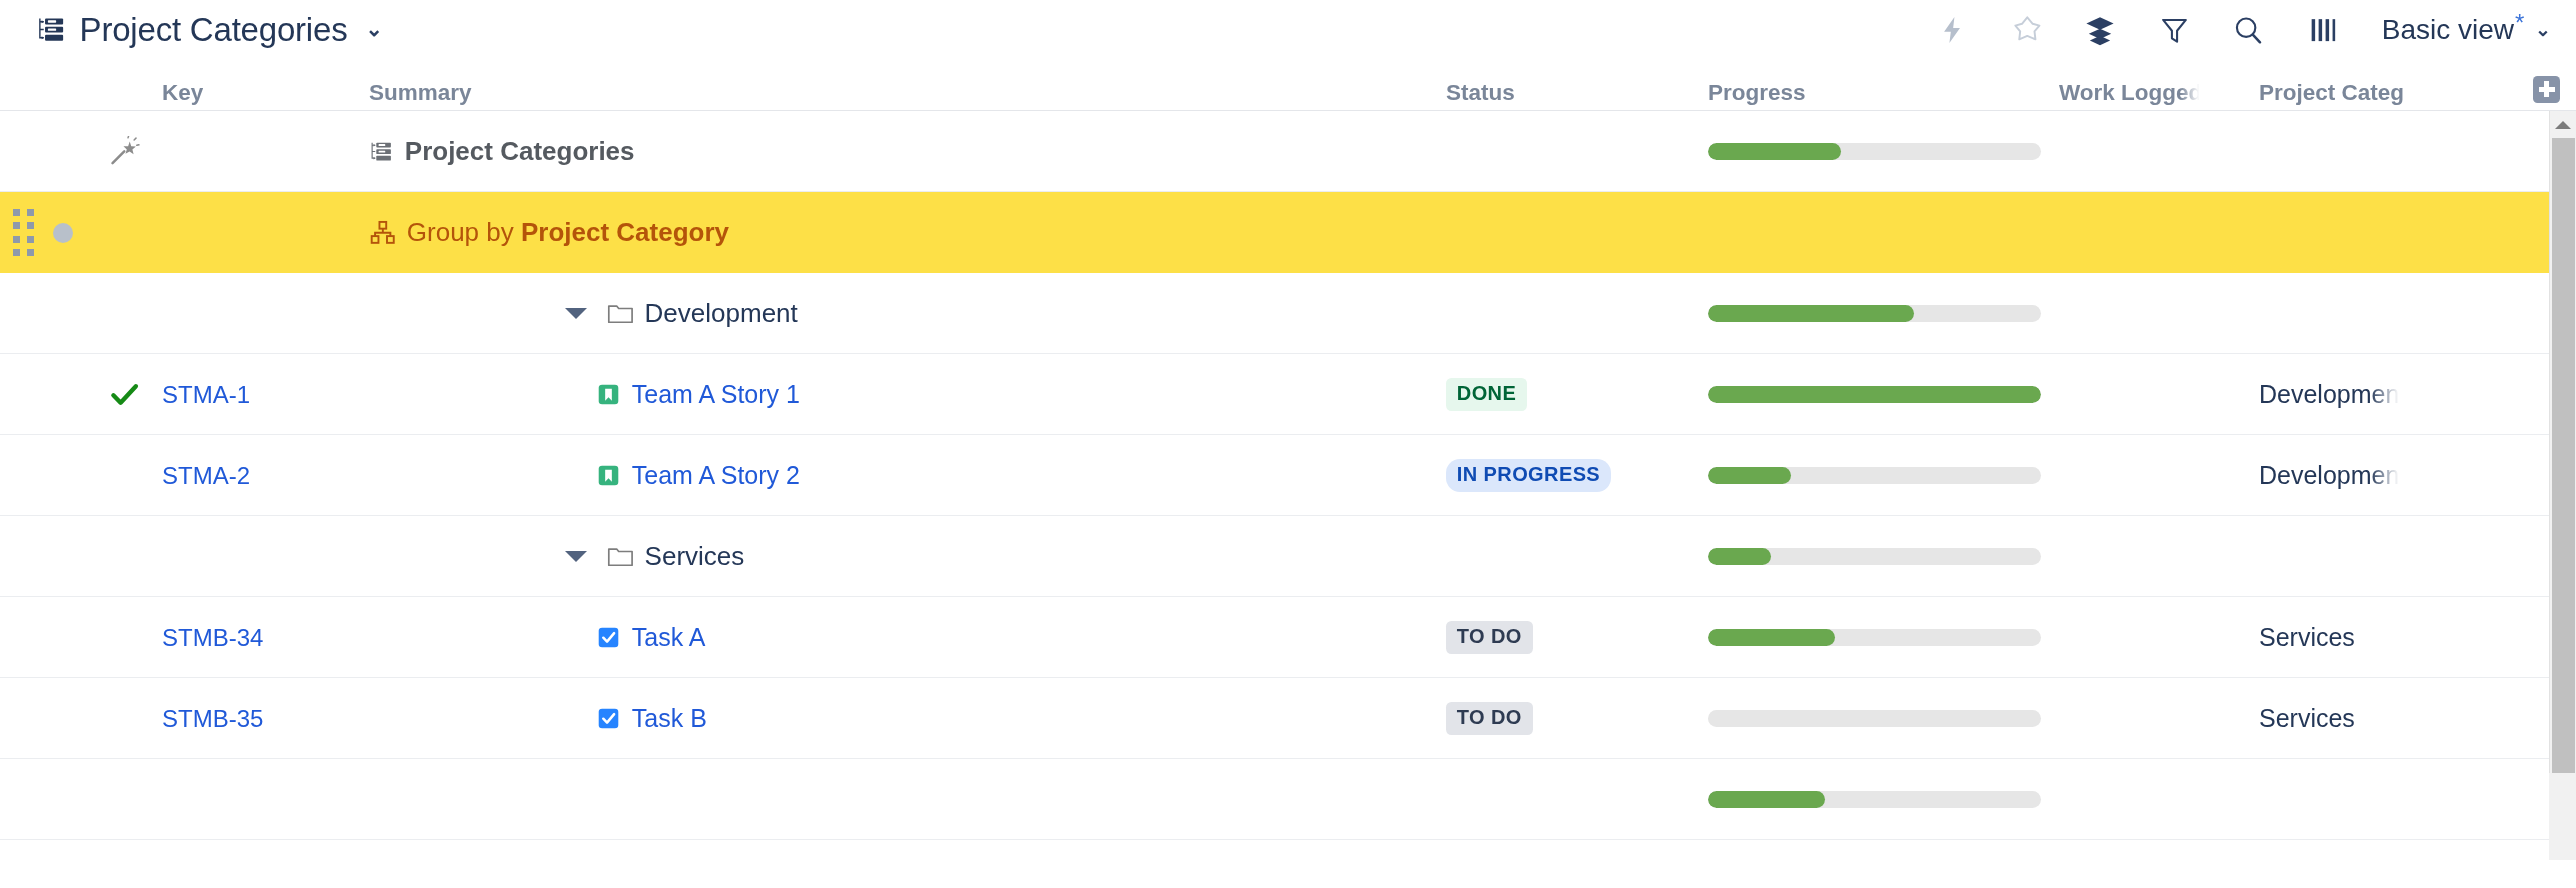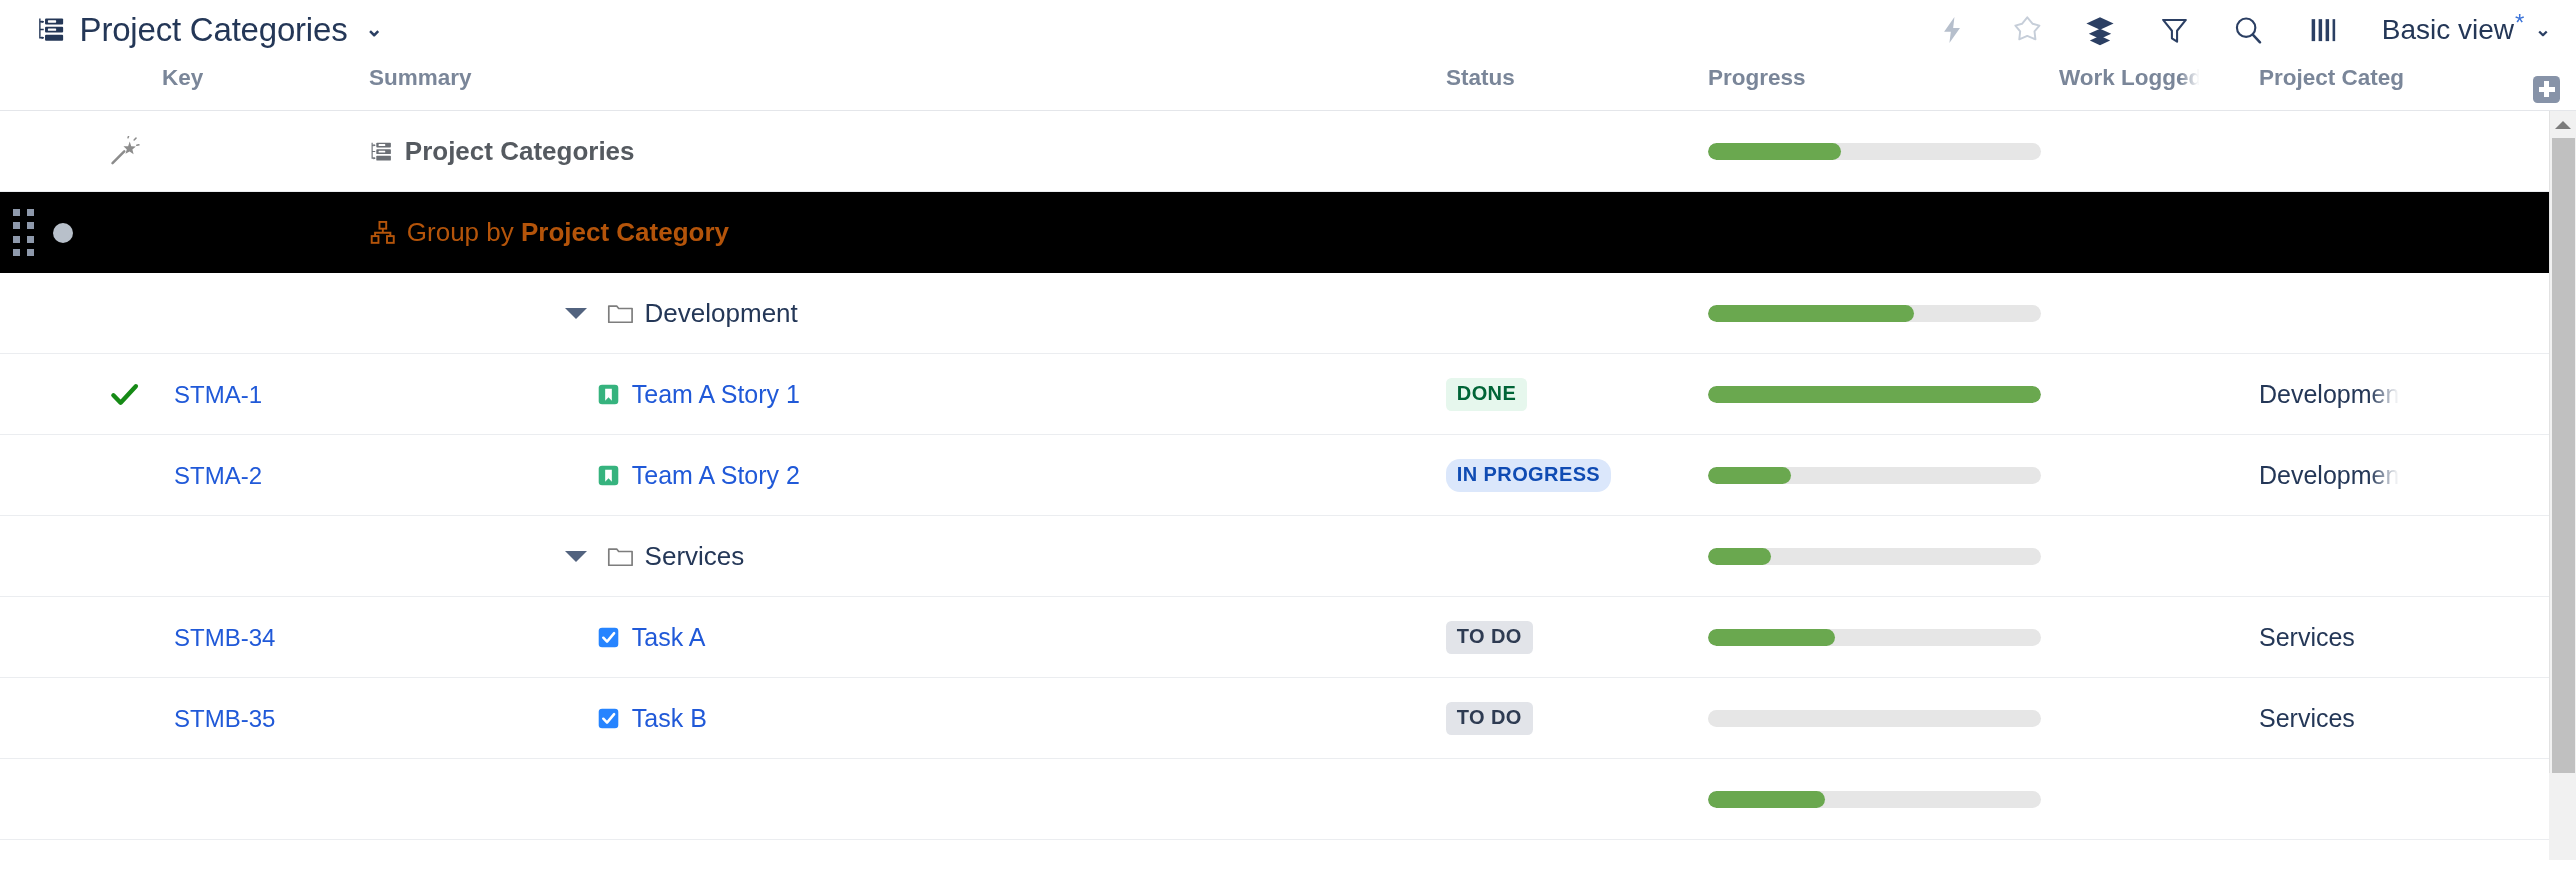--- a/index.html
+++ b/index.html
@@ -79,21 +79,21 @@
 
   
   .colhead {
     position: relative;
     height: 52px;
     border-bottom: 1.8px solid #e4e6ea;
     background: #ffffff;
   }
   .colhead .ch {
     position: absolute;
-    bottom: 19px;
+    bottom: 4px;
     font-size: 22.5px;
     font-weight: 700;
     color: #7a8699;
     white-space: nowrap;
     overflow: hidden;
   }
   .ch-fade::after {
     content: "";
     position: absolute;
     right: 0; top: 0; bottom: 0;
@@ -124,36 +124,36 @@
     height: 749px;
     width: 2576px;
     overflow: hidden;
   }
   .row {
     position: relative;
     height: 81px;
     border-bottom: 0.9px solid #ebedf0;
     background: #ffffff;
   }
-  .row.highlight { background: #000000; }
+  .row.highlight { background: #fde047; }
   .row.noborder { border-bottom: 0.9px solid transparent; }
 
   .cell {
     position: absolute;
     top: 0;
     height: 81px;
     display: flex;
     align-items: center;
   }
 
   
   .c-handle { left: 5.4px; width: 36px; justify-content: center; }
   .c-dot    { left: 47px; width: 32px; justify-content: center; }
   .c-flag   { left: 86px; width: 76px; justify-content: center; }
-  .c-key    { left: 174px; width: 207px; }
+  .c-key    { left: 162px; width: 207px; }
   .c-summary{ left: 369px; width: 1079px; }
   .c-status { left: 1446px; width: 261px; }
   .c-progress { left: 1708px; width: 342px; }
   .c-worklog  { left: 2059px; width: 171px; }
   .c-category { left: 2259px; width: 261px; overflow: hidden; }
 
   
   .handle-dots {
     display: grid;
     grid-template-columns: repeat(2, 7.2px);

